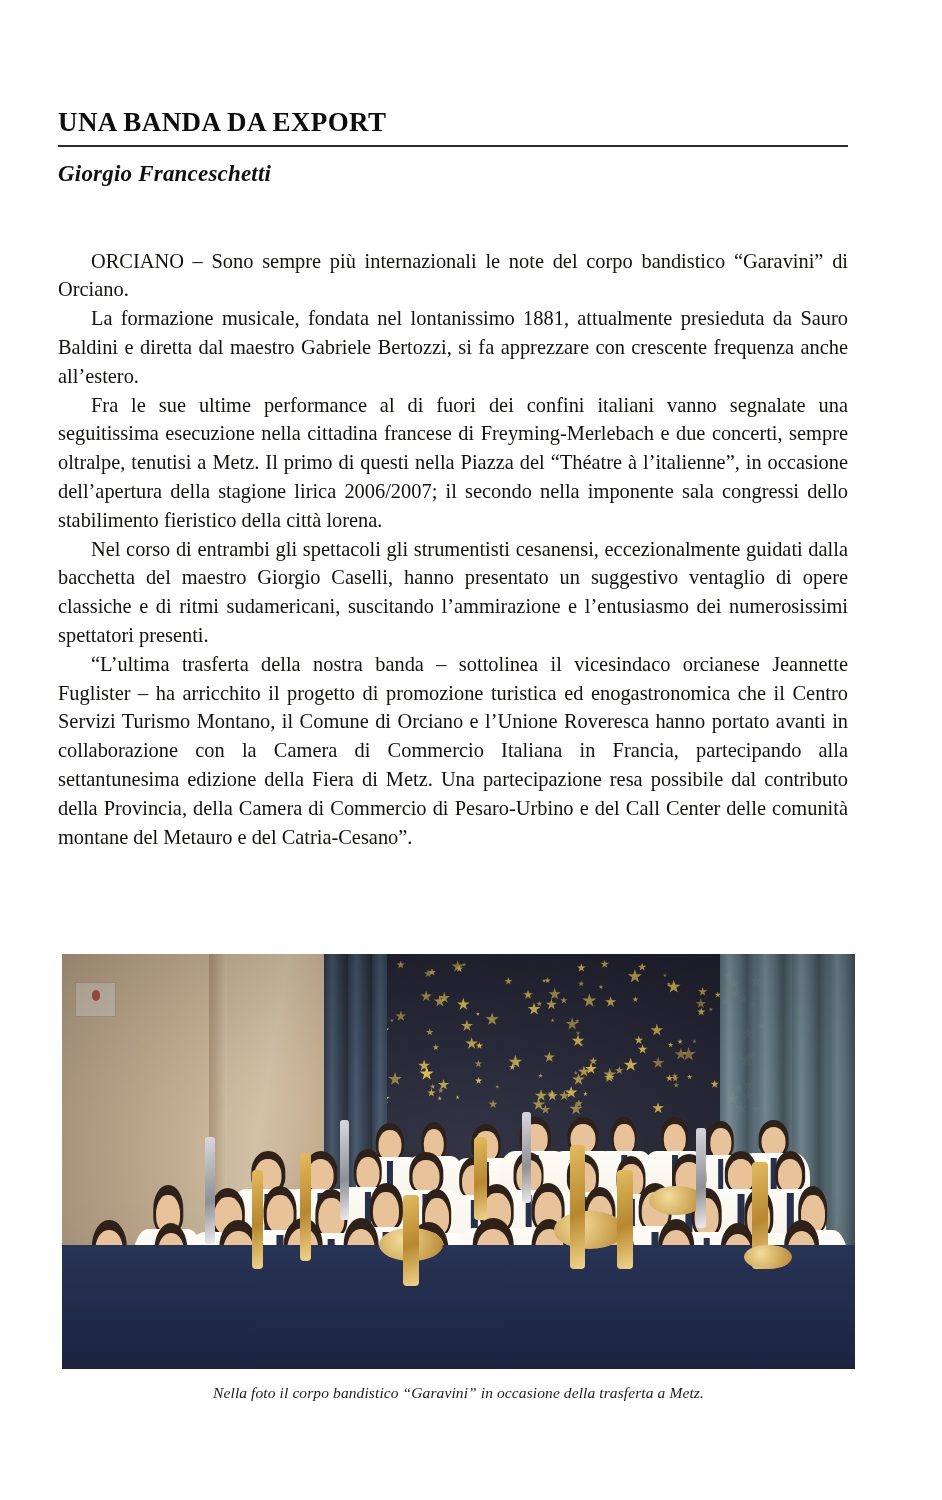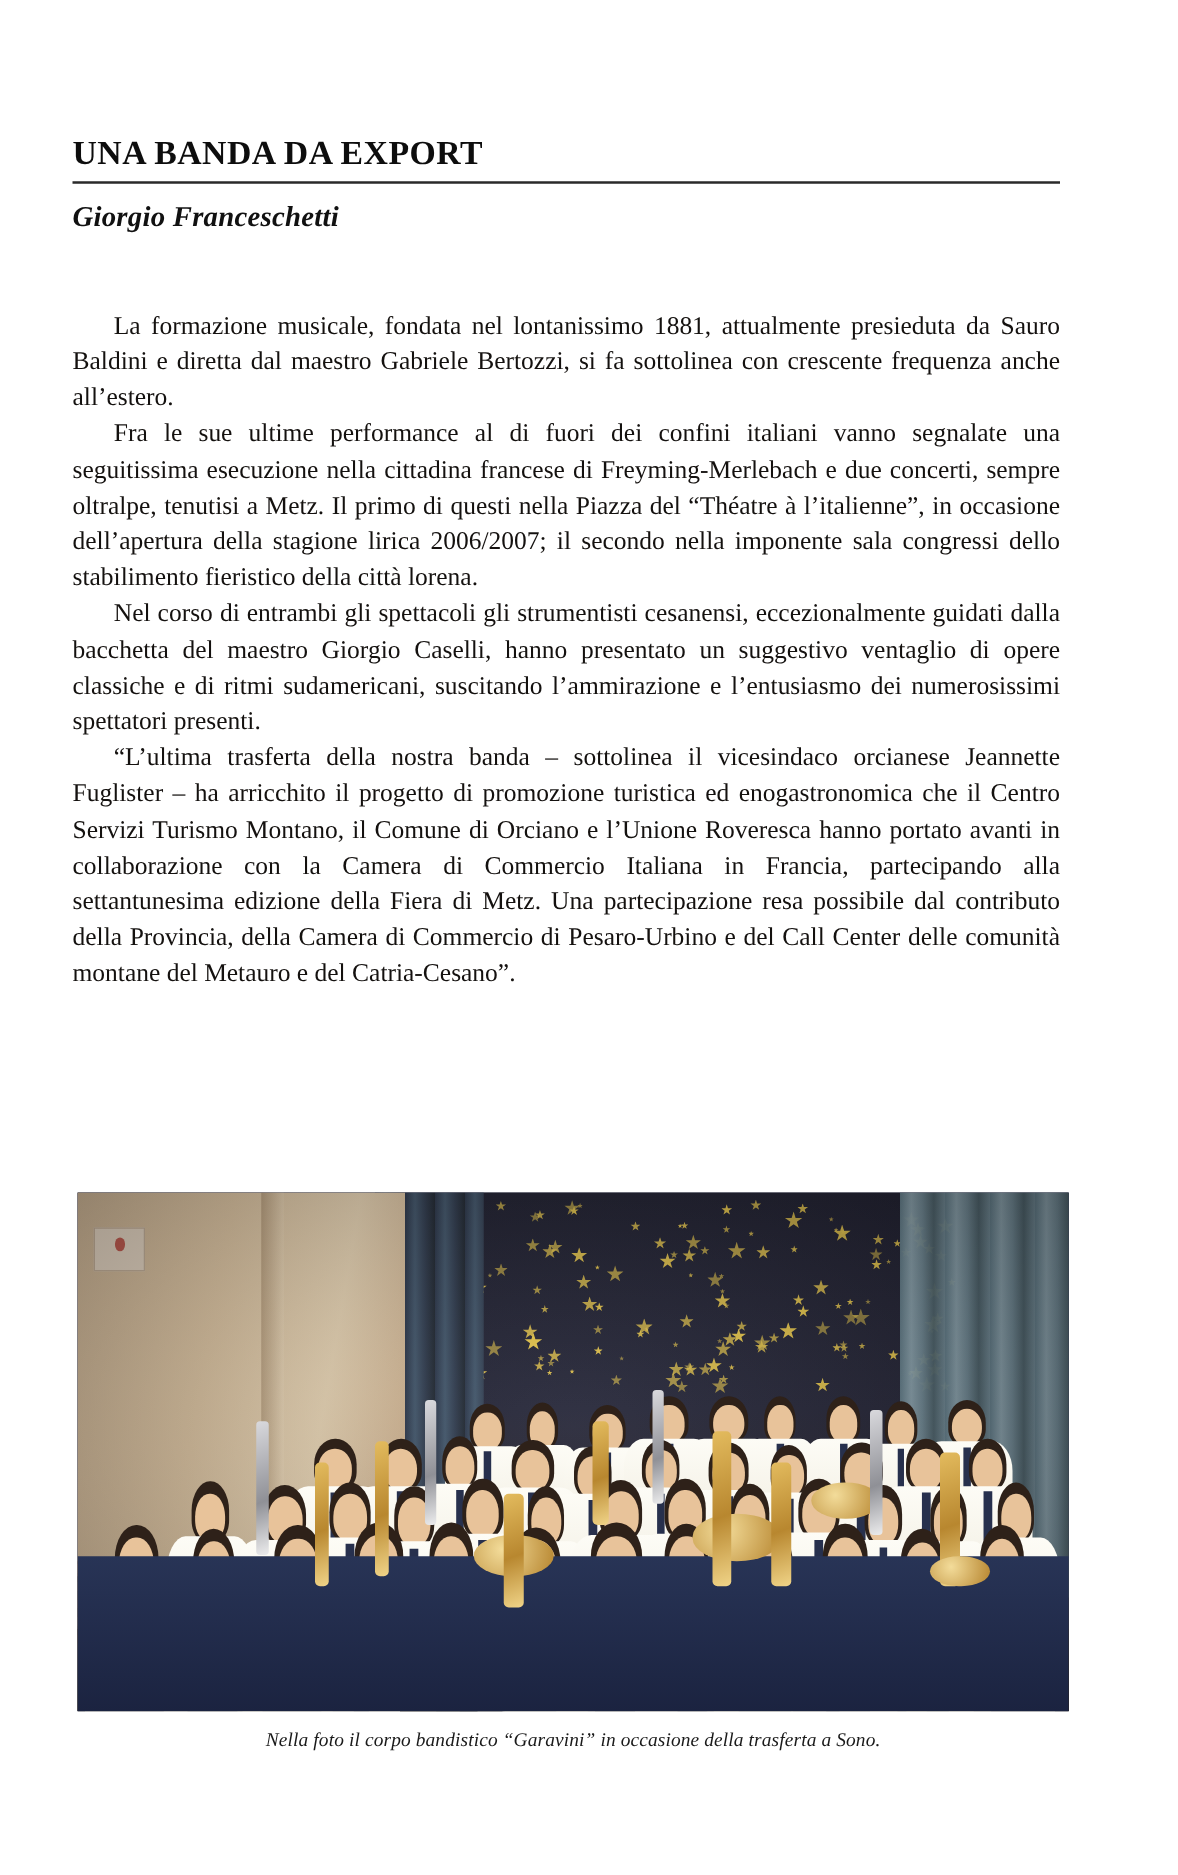--- a/index.html
+++ b/index.html
@@ -244,21 +244,22 @@
 
   <div class="content">
 
     <h1 class="article-title">UNA BANDA DA EXPORT</h1>
 
     <div class="title-rule"></div>
 
     <div class="byline">Giorgio Franceschetti</div>
 
     <div class="body-text">
-      <p>La formazione musicale, fondata nel lontanissimo 1881, attualmente presieduta da Sauro Baldini e diretta dal maestro Gabriele Bertozzi, si fa sottolinea con crescente frequenza anche all’estero.</p>
+      <p>ORCIANO – Sono sempre più internazionali le note del corpo bandistico “Garavini” di Orciano.</p>
+      <p>La formazione musicale, fondata nel lontanissimo 1881, attualmente presieduta da Sauro Baldini e diretta dal maestro Gabriele Bertozzi, si fa apprezzare con crescente frequenza anche all’estero.</p>
       <p>Fra le sue ultime performance al di fuori dei confini italiani vanno segnalate una seguitissima esecuzione nella cittadina francese di Freyming-Merlebach e due concerti, sempre oltralpe, tenutisi a Metz. Il primo di questi nella Piazza del “Théatre à l’italienne”, in occasione dell’apertura della stagione lirica 2006/2007; il secondo nella imponente sala congressi dello stabilimento fieristico della città lorena.</p>
       <p>Nel corso di entrambi gli spettacoli gli strumentisti cesanensi, eccezionalmente guidati dalla bacchetta del maestro Giorgio Caselli, hanno presentato un suggestivo ventaglio di opere classiche e di ritmi sudamericani, suscitando l’ammirazione e l’entusiasmo dei numerosissimi spettatori presenti.</p>
       <p>“L’ultima trasferta della nostra banda – sottolinea il vicesindaco orcianese Jeannette Fuglister – ha arricchito il progetto di promozione turistica ed enogastronomica che il Centro Servizi Turismo Montano, il Comune di Orciano e l’Unione Roveresca hanno portato avanti in collaborazione con la Camera di Commercio Italiana in Francia, partecipando alla settantunesima edizione della Fiera di Metz. Una partecipazione resa possibile dal contributo della Provincia, della Camera di Commercio di Pesaro-Urbino e del Call Center delle comunità montane del Metauro e del Catria-Cesano”.</p>
     </div>
 
   </div>
 
   <div class="photo-wrap">
     <div class="photo">
 
@@ -715,15 +716,15 @@
           <div class="silver" style="left: 35%; top: 40%; width: 1.2%; height: 24%; z-index: 26;"></div>
           <div class="silver" style="left: 58%; top: 38%; width: 1.2%; height: 22%; z-index: 26;"></div>
           <div class="silver" style="left: 80%; top: 42%; width: 1.2%; height: 24%; z-index: 26;"></div>
         </div>
 
       <div class="floor"></div>
       <div class="photo-veil"></div>
     </div>
   </div>
 
-  <div class="caption">Nella foto il corpo bandistico “Garavini” in occasione della trasferta a Sono.</div>
+  <div class="caption">Nella foto il corpo bandistico “Garavini” in occasione della trasferta a Metz.</div>
 
 </div>
 
 </body></html>

